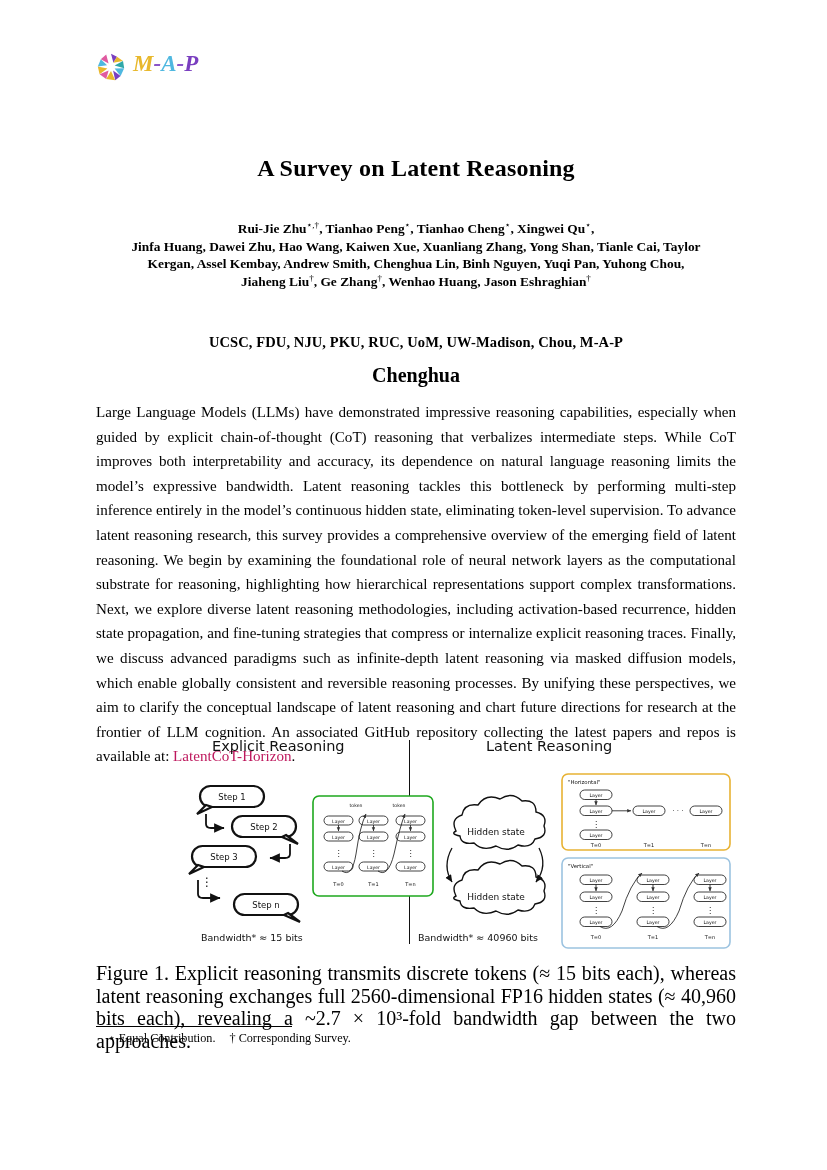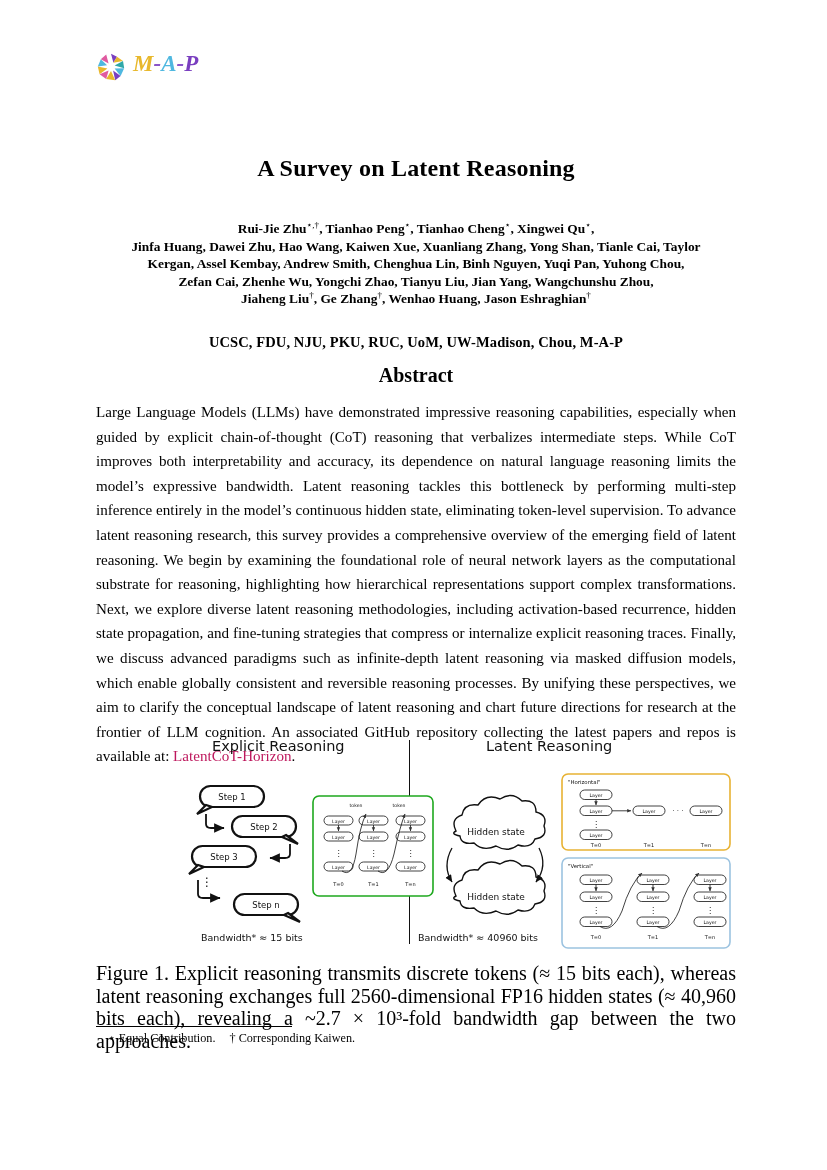--- a/index.html
+++ b/index.html
@@ -225,27 +225,26 @@
     </svg>
     <span id="logo-text"><span class="m">M</span><span class="d1">-</span><span class="a">A</span><span class="d2">-</span><span class="p">P</span></span>
   </div>
 
   <div id="title">A Survey on Latent Reasoning</div>
 
   <div id="authors">
     <span class="line">Rui-Jie Zhu<sup>⋆,†</sup>, Tianhao Peng<sup>⋆</sup>, Tianhao Cheng<sup>⋆</sup>, Xingwei Qu<sup>⋆</sup>,</span>
     <span class="line">Jinfa Huang, Dawei Zhu, Hao Wang, Kaiwen Xue, Xuanliang Zhang, Yong Shan, Tianle Cai, Taylor</span>
     <span class="line">Kergan, Assel Kembay, Andrew Smith, Chenghua Lin, Binh Nguyen, Yuqi Pan, Yuhong Chou,</span>
-    <span class="line">Zefan Cai, Zhenhe Wu, Yongchi Zhao, Tianyu Liu, Jian Yang, Wangchunshu Zhou,</span>
     <span class="line">Jiaheng Liu<sup>†</sup>, Ge Zhang<sup>†</sup>, Wenhao Huang, Jason Eshraghian<sup>†</sup></span>
   </div>
 
   <div id="affiliations">UCSC, FDU, NJU, PKU, RUC, UoM, UW-Madison, Chou, M-A-P</div>
 
-  <div id="abstract-head">Abstract</div>
+  <div id="abstract-head">Chenghua</div>
   <div id="abstract-body"><span>Large Language Models (LLMs) have demonstrated impressive reasoning capabilities, especially when guided by explicit chain-of-thought (CoT) reasoning that verbalizes intermediate steps. While CoT improves both interpretability and accuracy, its dependence on natural language reasoning limits the model’s expressive bandwidth. Latent reasoning tackles this bottleneck by performing multi-step inference entirely in the model’s continuous hidden state, eliminating token-level supervision. To advance latent reasoning research, this survey provides a comprehensive overview of the emerging field of latent reasoning. We begin by examining the foundational role of neural network layers as the computational substrate for reasoning, highlighting how hierarchical representations support complex transformations. Next, we explore diverse latent reasoning methodologies, including activation-based recurrence, hidden state propagation, and fine-tuning strategies that compress or internalize explicit reasoning traces. Finally, we discuss advanced paradigms such as infinite-depth latent reasoning via masked diffusion models, which enable globally consistent and reversible reasoning processes. By unifying these perspectives, we aim to clarify the conceptual landscape of latent reasoning and chart future directions for research at the frontier of LLM cognition. An associated GitHub repository collecting the latest papers and repos is available at: </span><a href="#">LatentCoT-Horizon</a><span>.</span></div>
 
   <div id="figure">
     <div id="fig-divider"></div>
 
     <div class="panel-title" style="left:56px; top:2px;">Explicit Reasoning</div>
     <div class="panel-title" style="left:330px; top:2px;">Latent Reasoning</div>
 
     <svg width="580" height="218" style="position:absolute;left:0;top:0;">
       <defs>
@@ -418,15 +417,15 @@
       </g>
     </svg>
 
     <div class="bw-label" style="left:45px; top:196px;">Bandwidth* ≈ 15 bits</div>
     <div class="bw-label" style="left:262px; top:196px;">Bandwidth* ≈ 40960 bits</div>
   </div>
 
   <div id="caption"><span>Figure 1.</span><span> Explicit reasoning transmits discrete tokens (≈ 15 bits each), whereas latent reasoning exchanges full 2560-dimensional FP16 hidden states (≈ 40,960 bits each), revealing a ~2.7 × 10³-fold bandwidth gap between the two approaches.</span></div>
 
   <div id="footnote-rule"></div>
-  <div id="footnote"><span>⋆ Equal Contribution.</span><span class="gap"></span><span>† Corresponding Kaiwen.</span></div>
+  <div id="footnote"><span>⋆ Equal Contribution.</span><span class="gap"></span><span>† Corresponding Survey.</span></div>
 
 </div>
 
 </body></html>

